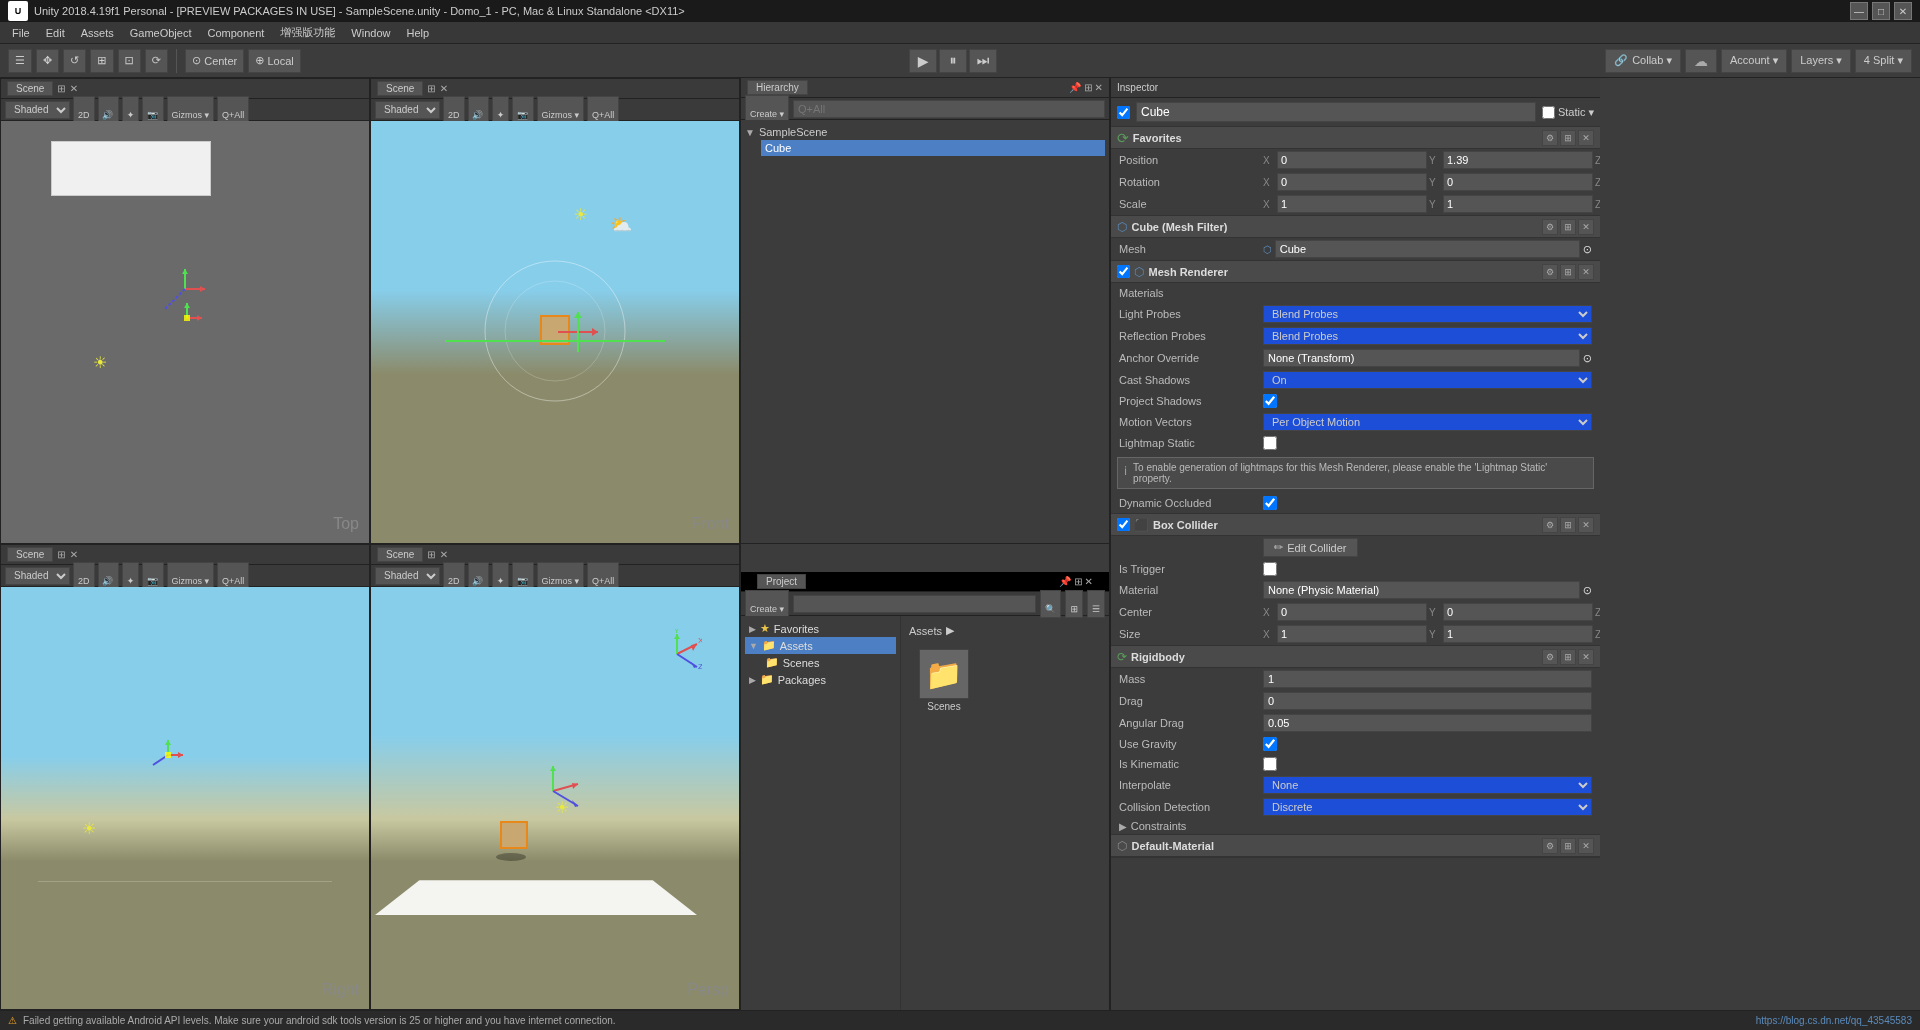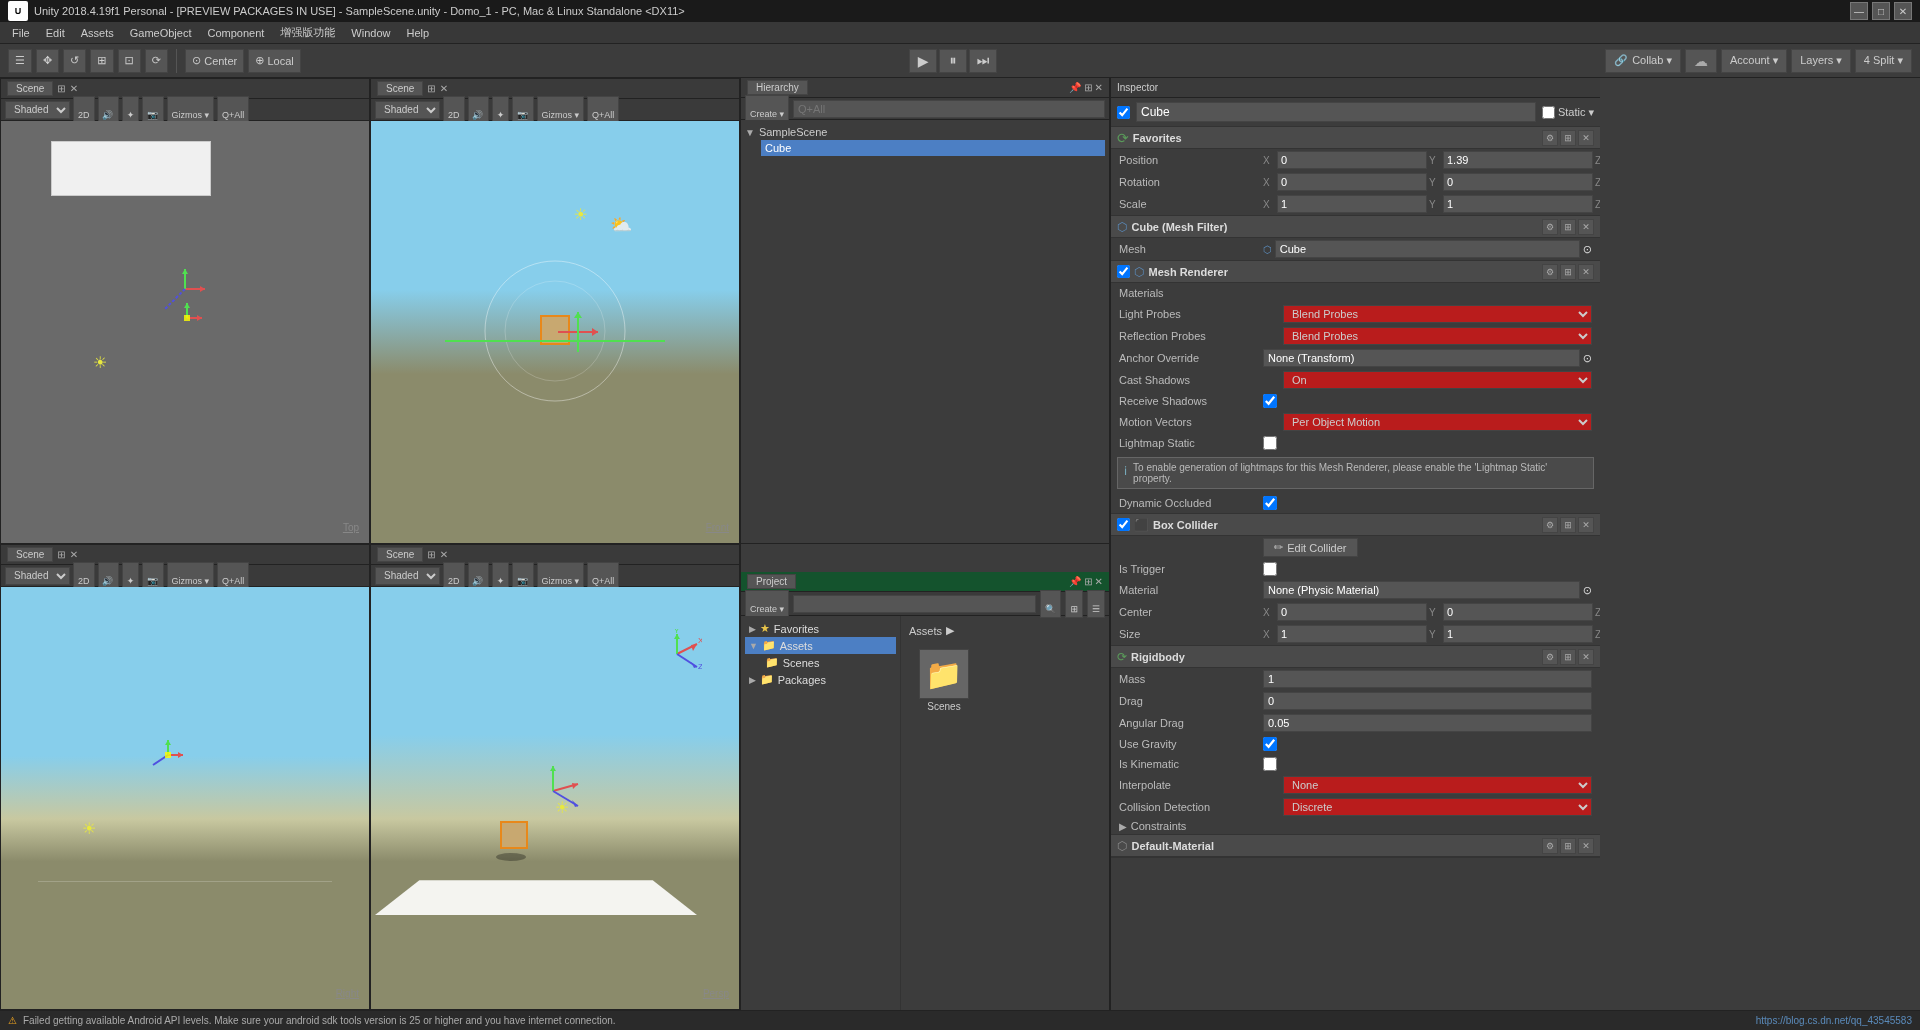--- a/index.html
+++ b/index.html
@@ -120,22 +120,21 @@
     }
     .panel-content {
       flex: 1;
       background: #5a5a5a;
       position: relative;
       overflow: hidden;
     }
     .scene-label {
       position: absolute;
       color: #aaa;
-      font-size: 10px;
-      text-decoration: underline;
+      font-size: 16px;
     }
 
     
     .scene-front-bg {
       background: linear-gradient(to bottom, #87ceeb 40%, #8B8B6B 60%);
     }
 
     
     .scene-persp-bg {
       background: linear-gradient(to bottom, #87ceeb 35%, #c8c8a0 55%, #8B8B6B 65%);
@@ -285,36 +284,35 @@
     .xyz-input {
       background: #555;
       border: 1px solid #444;
       color: #fff;
       padding: 1px 3px;
       font-size: 11px;
       flex: 1;
       height: 18px;
     }
     .prop-dropdown {
-      background: #b91c1c;
+      background: #1d4ed8;
       border: 1px solid #444;
       color: #ccc;
       padding: 1px 4px;
       font-size: 11px;
       flex: 1;
       height: 18px;
-      margin-left: 20px;
     }
     .prop-checkbox { width: 14px; height: 14px; }
     .project-header {
-      background: #14532d;
+      background: #000000;
       height: 20px;
       display: flex;
       align-items: center;
-      padding: 0 6px;
+      padding: 0 16px;
       border-bottom: 1px solid #222;
       justify-content: space-between;
     }
     .project-toolbar {
       height: 24px;
       background: #3a3a3a;
       display: flex;
       align-items: center;
       padding: 0 4px;
       gap: 4px;
@@ -911,21 +909,21 @@
       <div class="property-row">
         <span class="prop-label">Cast Shadows</span>
         <div class="prop-value">
           <select class="prop-dropdown">
             <option>On</option>
           </select>
         </div>
       </div>
 
       <div class="property-row">
-        <span class="prop-label">Receive Shadows</span>
+        <span class="prop-label">Project Shadows</span>
         <div class="prop-value">
           <input type="checkbox" checked="" class="prop-checkbox" style="">
         </div>
       </div>
 
       <div class="property-row">
         <span class="prop-label">Motion Vectors</span>
         <div class="prop-value">
           <select class="prop-dropdown">
             <option>Per Object Motion</option>

